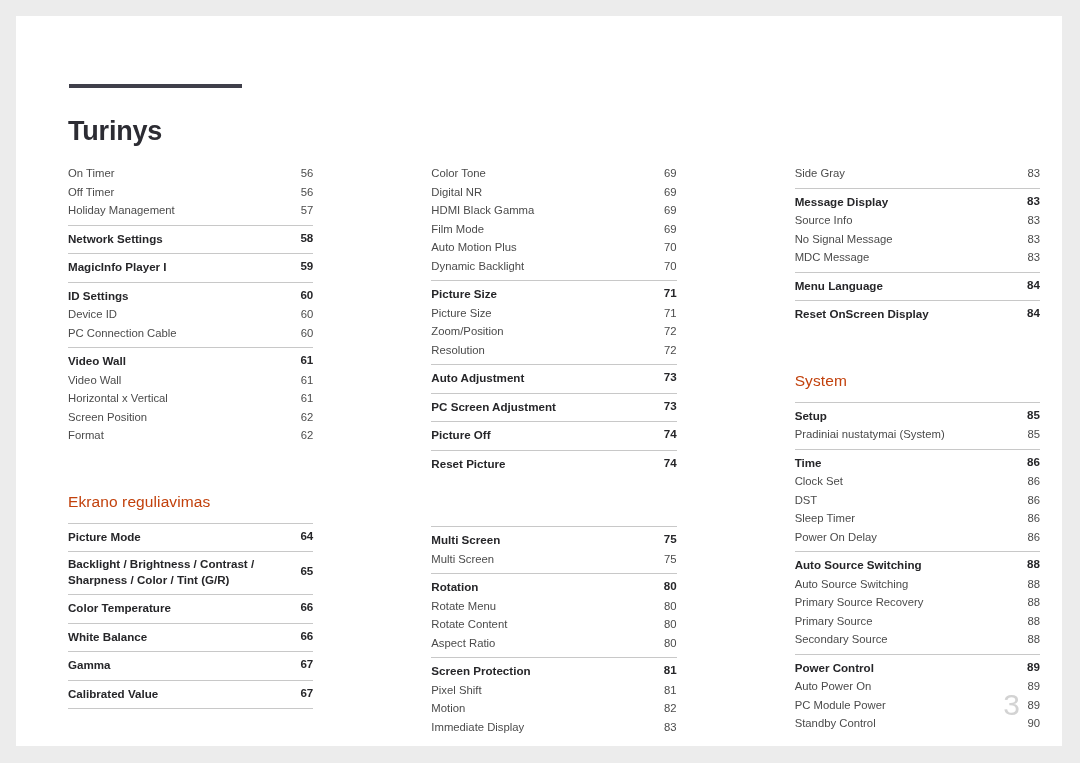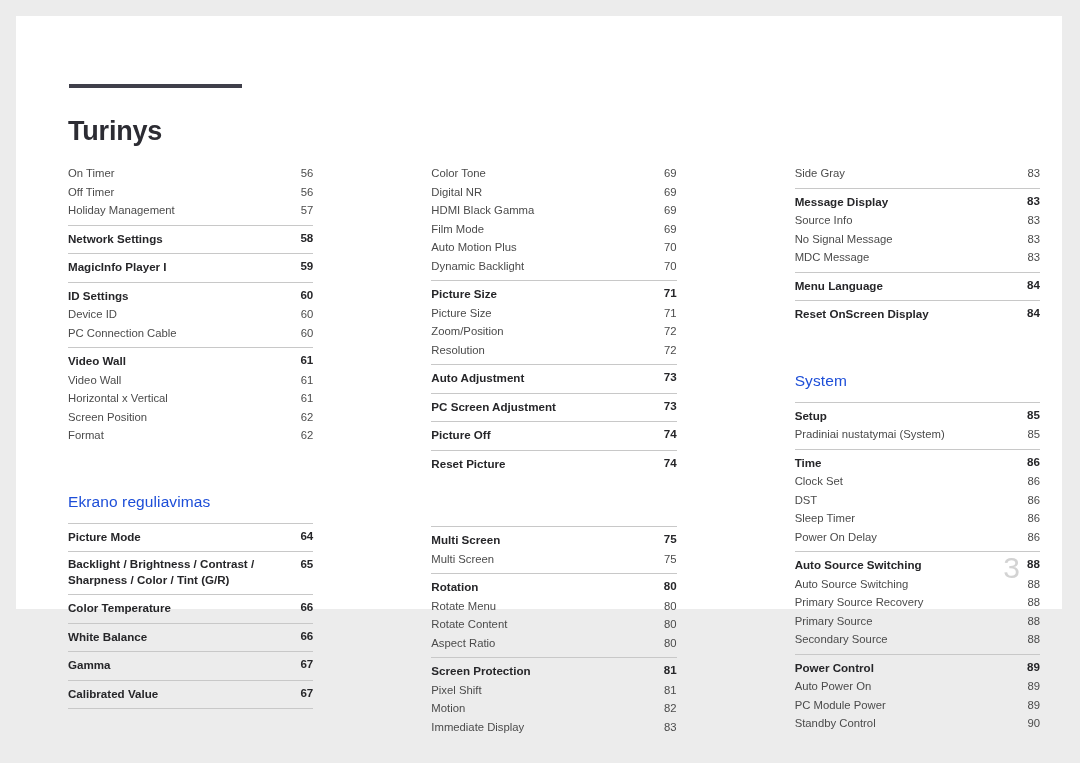--- a/index.html
+++ b/index.html
@@ -12,21 +12,21 @@
     height: 763px;
     background: #ececec;
     font-family: "Liberation Sans", sans-serif;
     overflow: hidden;
   }
   .page {
     position: absolute;
     left: 16px;
     top: 16px;
     width: 1046px;
-    height: 593px;
+    height: 730px;
     background: #ffffff;
   }
   .title-rule {
     position: absolute;
     left: 53px;
     top: 68px;
     width: 173px;
     height: 4px;
     background: #3f3f4a;
   }
@@ -51,21 +51,21 @@
     width: 246px;
     margin-right: 118px;
   }
   .col:last-child {
     margin-right: 0;
   }
   .group {
     margin-bottom: 0;
   }
   .group-heading {
-    color: #1d4ed8;
+    color: #c2410c;
     font-size: 15.5px;
     font-weight: normal;
     margin: 0 0 12px 0;
     letter-spacing: 0.1px;
   }
   .spacer-before-heading {
     height: 48px;
   }
   .entry {
     display: flex;
@@ -96,21 +96,21 @@
   .entry.head .lbl,
   .entry.head .pg {
     color: #262629;
     font-weight: bold;
     font-size: 11.6px;
   }
   .entry.head .lbl {
     line-height: 15.5px;
   }
   .entry.wrap {
-    align-items: flex-start;
+    align-items: center;
   }
   .entry.wrap .lbl {
     max-width: 205px;
   }
   .folio {
     position: absolute;
     right: 42px;
     bottom: 24px;
     font-size: 30px;
     color: #d3d3d3;

